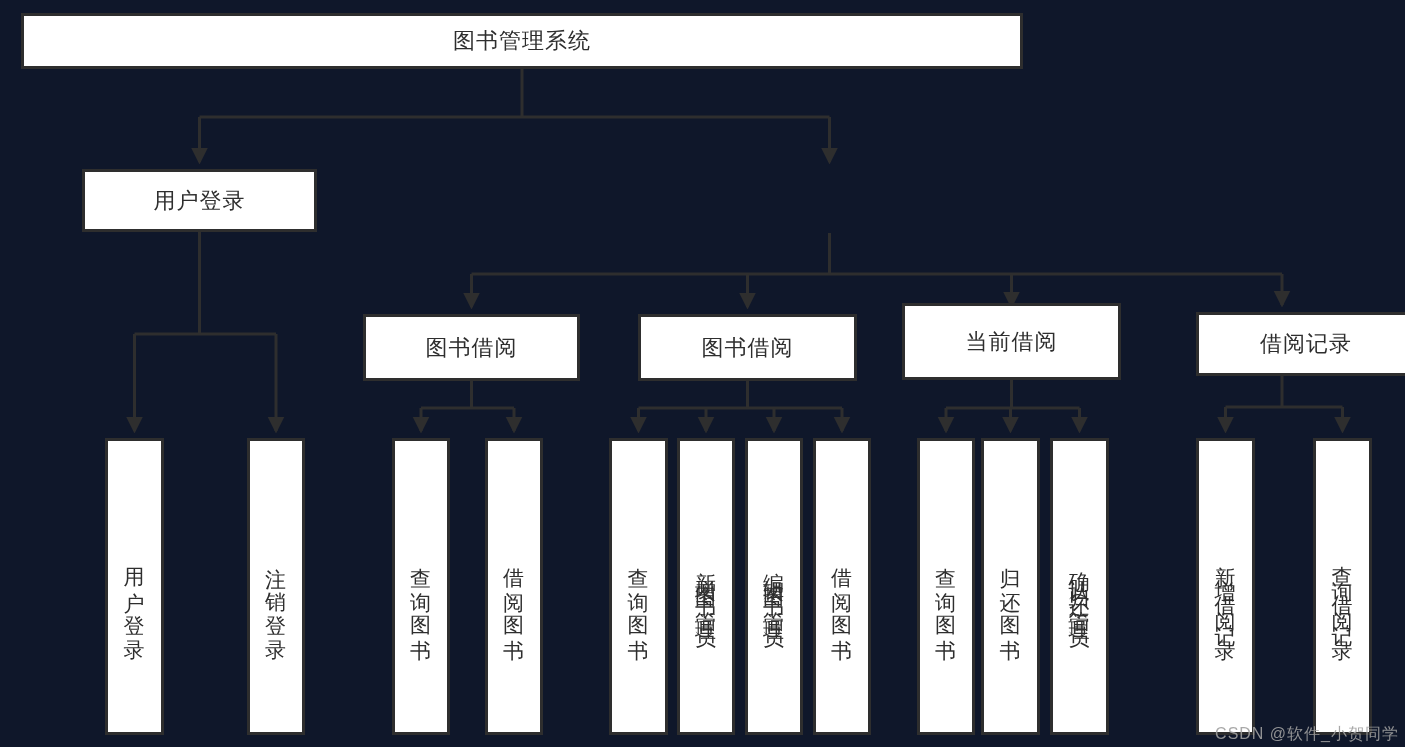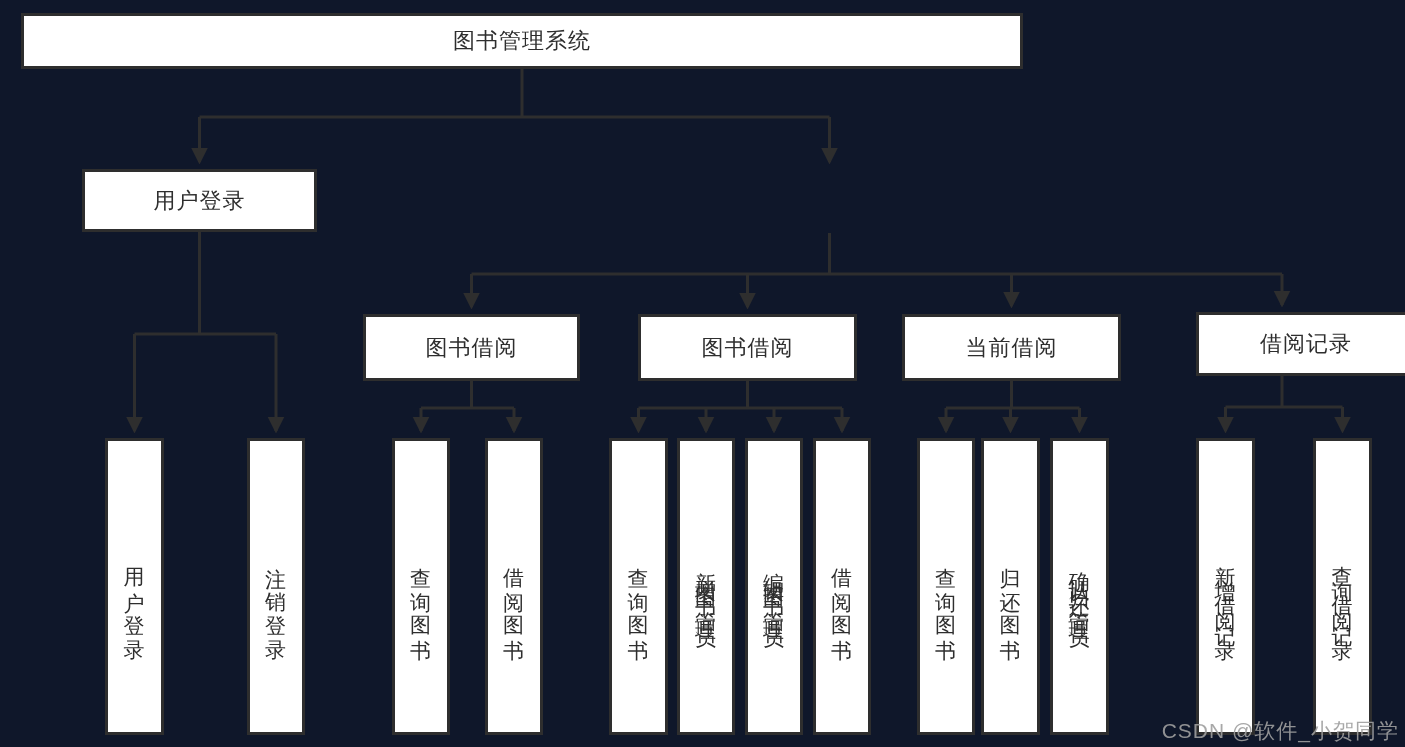--- a/index.html
+++ b/index.html
@@ -48,21 +48,21 @@
     line-height: 1;
     white-space: nowrap;
   }
   .ls4 span { letter-spacing: 24px; margin-top: 24px; }
   .ls6 span { letter-spacing: 15px; margin-top: 15px; }
   .ls9 span { letter-spacing: 8px;  margin-top: 8px; }
   .watermark {
     position: absolute;
     right: 6px;
     bottom: 2px;
-    font-size: 21px;
+    font-size: 16px;
     color: rgba(158,158,158,0.9);
     letter-spacing: 1px;
     z-index: 3;
     white-space: nowrap;
   }
 </style>
 </head>
 <body>
 
 <div class="stage">
@@ -124,21 +124,21 @@
   <div class="hbox" style="left:82px; top:169px; width:235px; height:63px;">
     <span>用户登录</span>
   </div>
 
   <div class="hbox" style="left:363px; top:314px; width:217px; height:67px;">
     <span>图书借阅</span>
   </div>
   <div class="hbox" style="left:638px; top:314px; width:219px; height:67px;">
     <span>图书借阅</span>
   </div>
-  <div class="hbox" style="left:902px; top:314px; width:219px; height:67px;">
+  <div class="hbox" style="left:902px; top:303px; width:219px; height:77px;">
     <span>当前借阅</span>
   </div>
   <div class="hbox" style="left:1172px; top:312px; width:220px; height:64px;margin-left:24px;">
     <span>借阅记录</span>
   </div>
 
   <div class="leaf ls4" style="left:105px; top:438px; width:59px; height:297px;">
     <span>用户登录</span>
   </div>
   <div class="leaf ls4" style="left:247px; top:438px; width:58px; height:297px;">

